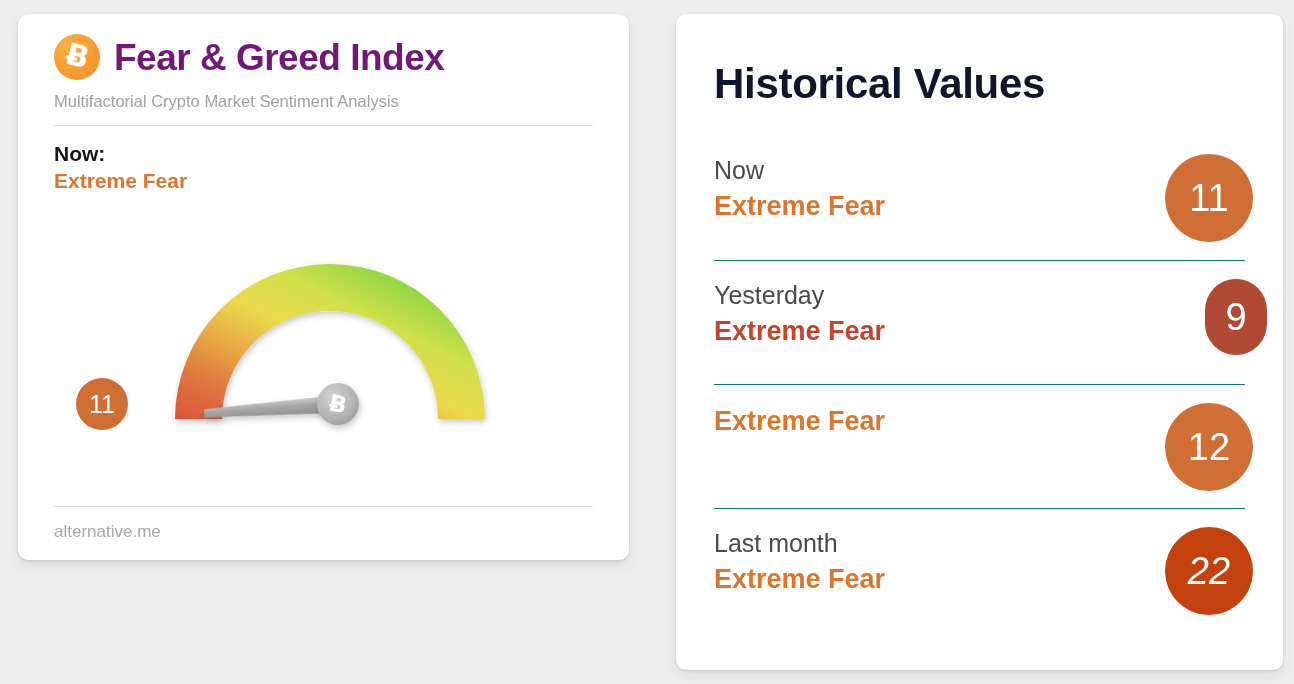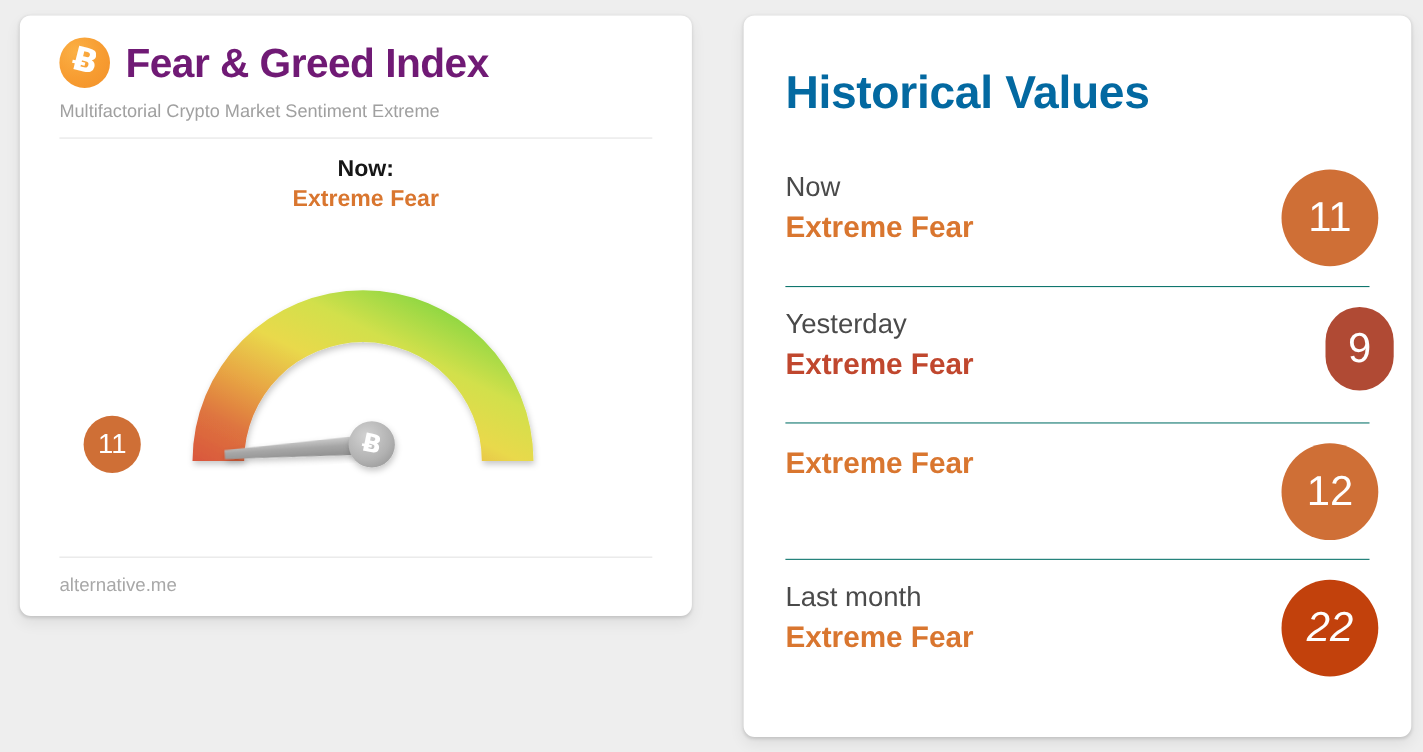--- a/index.html
+++ b/index.html
@@ -34,21 +34,21 @@
     letter-spacing: -0.5px; line-height: 1;
   }
   #card-subtitle {
     margin: 12px 0 0 18px;
     font-size: 16.5px; color: #a0a0a0; font-weight: normal;
   }
   .head-rule {
     margin: 14px 18px 0 18px;
     border-top: 1px solid #e3e3e3;
   }
-  .now-block { margin: 16px 0 0 18px; text-align: center; }
+  .now-block { margin: 16px 0 0 18px; }
   #now-label { font-size: 21px; font-weight: bold; color: #161616; line-height: 1.18; }
   #now-value { font-size: 21px; font-weight: bold; color: #d9762f; line-height: 1.35; }
 
   
   #gauge-wrap { position: absolute; left: 18px; top: 190px; width: 575px; height: 290px; }
   #gauge-svg { position: absolute; left: 84px; top: 0; }
   #gauge-badge {
     position: absolute; left: 40px; top: 174px;
     width: 52px; height: 52px; border-radius: 50%;
     background: #cf6f36; color: #ffffff;
@@ -68,21 +68,21 @@
   #history-card {
     position: absolute; left: 676px; top: 14px;
     width: 607px; height: 656px;
     background: #ffffff;
     border-radius: 10px;
     box-shadow: 0 1px 3px rgba(0,0,0,0.13), 0 6px 14px rgba(0,0,0,0.07);
     overflow: hidden;
   }
   #history-title {
     margin: 46px 0 0 38px;
-    font-size: 42px; font-weight: bold; color: #0369a1; letter-spacing: -0.3px;
+    font-size: 42px; font-weight: bold; color: #0f172a; letter-spacing: -0.3px;
   }
   #history-list { margin: 28px 38px 0 38px; }
   .hist-row { position: relative; height: 124px; }
   .hist-row + .hist-row { border-top: 1px solid #0f766e; }
   .hist-row-inner { padding-top: 18px; }
   .hist-period { font-size: 25px; color: #4a4a4a; line-height: 1.35; }
   .hist-class { font-size: 27px; font-weight: bold; line-height: 1.4; }
   .hist-badge {
     position: absolute; right: -6px; top: 18px;
     color: #ffffff; display: flex; align-items: center; justify-content: center;
@@ -96,21 +96,21 @@
 
   <div id="gauge-card">
 
     <div class="card-head">
       <div class="btc-logo">
         <span>Ƀ</span>
       </div>
       <div id="card-title">Fear &amp; Greed Index</div>
     </div>
 
-    <div id="card-subtitle">Multifactorial Crypto Market Sentiment Extreme</div>
+    <div id="card-subtitle">Multifactorial Crypto Market Sentiment Analysis</div>
 
     <div class="head-rule"></div>
 
     <div class="now-block">
       <div id="now-label">Now:</div>
       <div id="now-value">Extreme Fear</div>
     </div>
 
     <div id="gauge-wrap">
 

